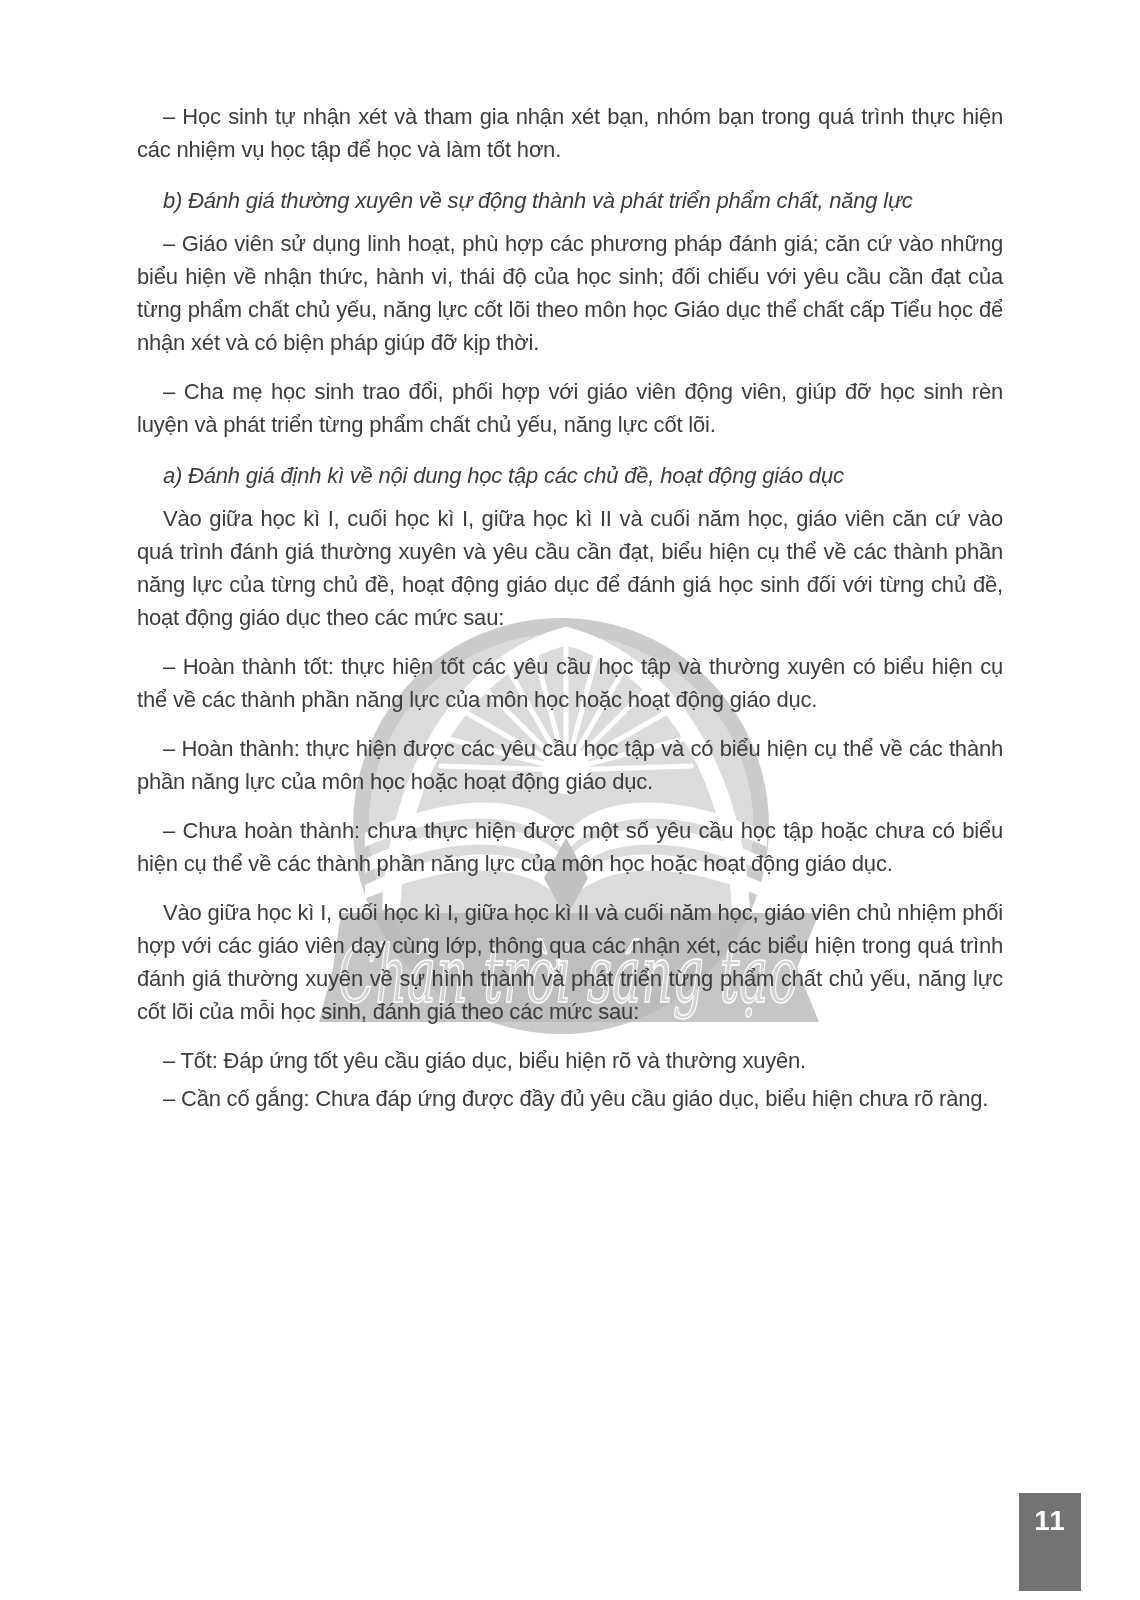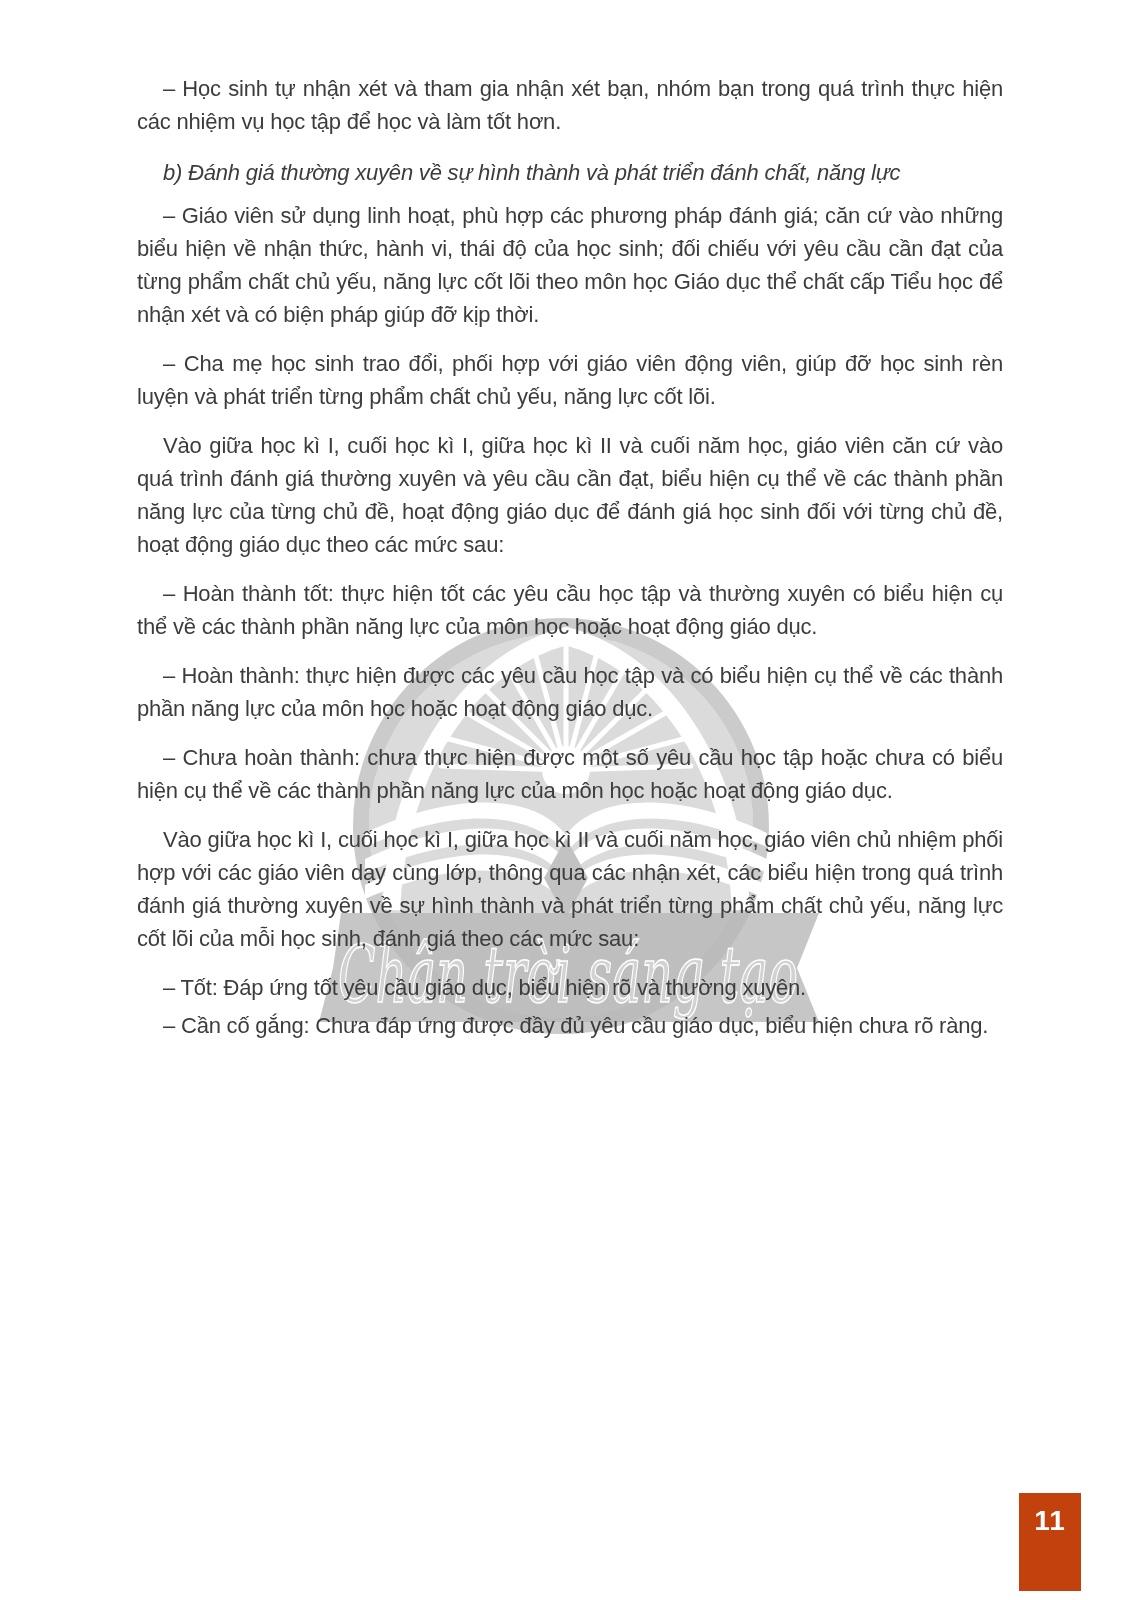--- a/index.html
+++ b/index.html
@@ -12,33 +12,33 @@
     color:#3c3c3c;
   }
   
   .wm{
     position:absolute;left:295px;top:598px;width:560px;height:470px;
     z-index:0;
   }
   
   .content{
     position:absolute;left:137px;top:0;width:866px;
-    padding-top:72px;
+    padding-top:100px;
     z-index:1;
     font-size:22px;line-height:33px;letter-spacing:-0.2px;
   }
   .content p{margin:0 0 16px;text-indent:26px;}
   .content p.j{text-align:justify;}
   .content p.it{font-style:italic;margin:18px 0 10px;}
   .content p.bld{font-style:italic;font-weight:bold;margin:18px 0 8px;}
   .content p.tight{margin:0 0 5px;}
   
   .pagenum{
     position:absolute;left:1019px;top:1493px;width:62px;height:98px;
-    background:#c2410c;
+    background:#737373;
     z-index:2;
     text-align:center;
   }
   .pagenum span{
     display:inline-block;margin-top:12px;
     color:#ffffff;font-weight:bold;font-size:28px;letter-spacing:1px;
     font-family:"Liberation Sans", sans-serif;
   }
 </style>
 </head>
@@ -77,23 +77,24 @@
       </g>
       <path d="M 271 240 L 249 280 L 271 320 L 293 280 Z" fill="#c2c2c2"></path>
 
       <polygon points="46,315 524,315 502,370 524,424 24,424 38,370" fill="#b6b6b6" opacity="0.78"></polygon>
       <text x="273" y="404" text-anchor="middle" textLength="460" lengthAdjust="spacingAndGlyphs" font-family="DejaVu Serif, serif" font-style="italic" font-size="78" fill="#d2d2d2" stroke="#ffffff" stroke-width="1.6">Chân trời sáng tạo</text>
     </g>
   </svg>
 
   <div class="content">
     <p class="j">– Học sinh tự nhận xét và tham gia nhận xét bạn, nhóm bạn trong quá trình thực hiện các nhiệm vụ học tập để học và làm tốt hơn.</p>
-    <p class="it">b) Đánh giá thường xuyên về sự hình thành và phát triển đánh chất, năng lực</p>
+    <p class="it">b) Đánh giá thường xuyên về sự động thành và phát triển phẩm chất, năng lực</p>
     <p class="j">– Giáo viên sử dụng linh hoạt, phù hợp các phương pháp đánh giá; căn cứ vào những biểu hiện về nhận thức, hành vi, thái độ của học sinh; đối chiếu với yêu cầu cần đạt của từng phẩm chất chủ yếu, năng lực cốt lõi theo môn học Giáo dục thể chất cấp Tiểu học để nhận xét và có biện pháp giúp đỡ kịp thời.</p>
     <p class="j">– Cha mẹ học sinh trao đổi, phối hợp với giáo viên động viên, giúp đỡ học sinh rèn luyện và phát triển từng phẩm chất chủ yếu, năng lực cốt lõi.</p>
+    <p class="it">a) Đánh giá định kì về nội dung học tập các chủ đề, hoạt động giáo dục</p>
     <p class="j">Vào giữa học kì I, cuối học kì I, giữa học kì II và cuối năm học, giáo viên căn cứ vào quá trình đánh giá thường xuyên và yêu cầu cần đạt, biểu hiện cụ thể về các thành phần năng lực của từng chủ đề, hoạt động giáo dục để đánh giá học sinh đối với từng chủ đề, hoạt động giáo dục theo các mức sau:</p>
     <p class="j">– Hoàn thành tốt: thực hiện tốt các yêu cầu học tập và thường xuyên có biểu hiện cụ thể về các thành phần năng lực của môn học hoặc hoạt động giáo dục.</p>
     <p class="j">– Hoàn thành: thực hiện được các yêu cầu học tập và có biểu hiện cụ thể về các thành phần năng lực của môn học hoặc hoạt động giáo dục.</p>
     <p class="j">– Chưa hoàn thành: chưa thực hiện được một số yêu cầu học tập hoặc chưa có biểu hiện cụ thể về các thành phần năng lực của môn học hoặc hoạt động giáo dục.</p>
     <p class="j">Vào giữa học kì I, cuối học kì I, giữa học kì II và cuối năm học, giáo viên chủ nhiệm phối hợp với các giáo viên dạy cùng lớp, thông qua các nhận xét, các biểu hiện trong quá trình đánh giá thường xuyên về sự hình thành và phát triển từng phẩm chất chủ yếu, năng lực cốt lõi của mỗi học sinh, đánh giá theo các mức sau:</p>
     <p class="tight">– Tốt: Đáp ứng tốt yêu cầu giáo dục, biểu hiện rõ và thường xuyên.</p>
     <p class="tight">– Cần cố gắng: Chưa đáp ứng được đầy đủ yêu cầu giáo dục, biểu hiện chưa rõ ràng.</p>
   </div>
 
   <div class="pagenum">

